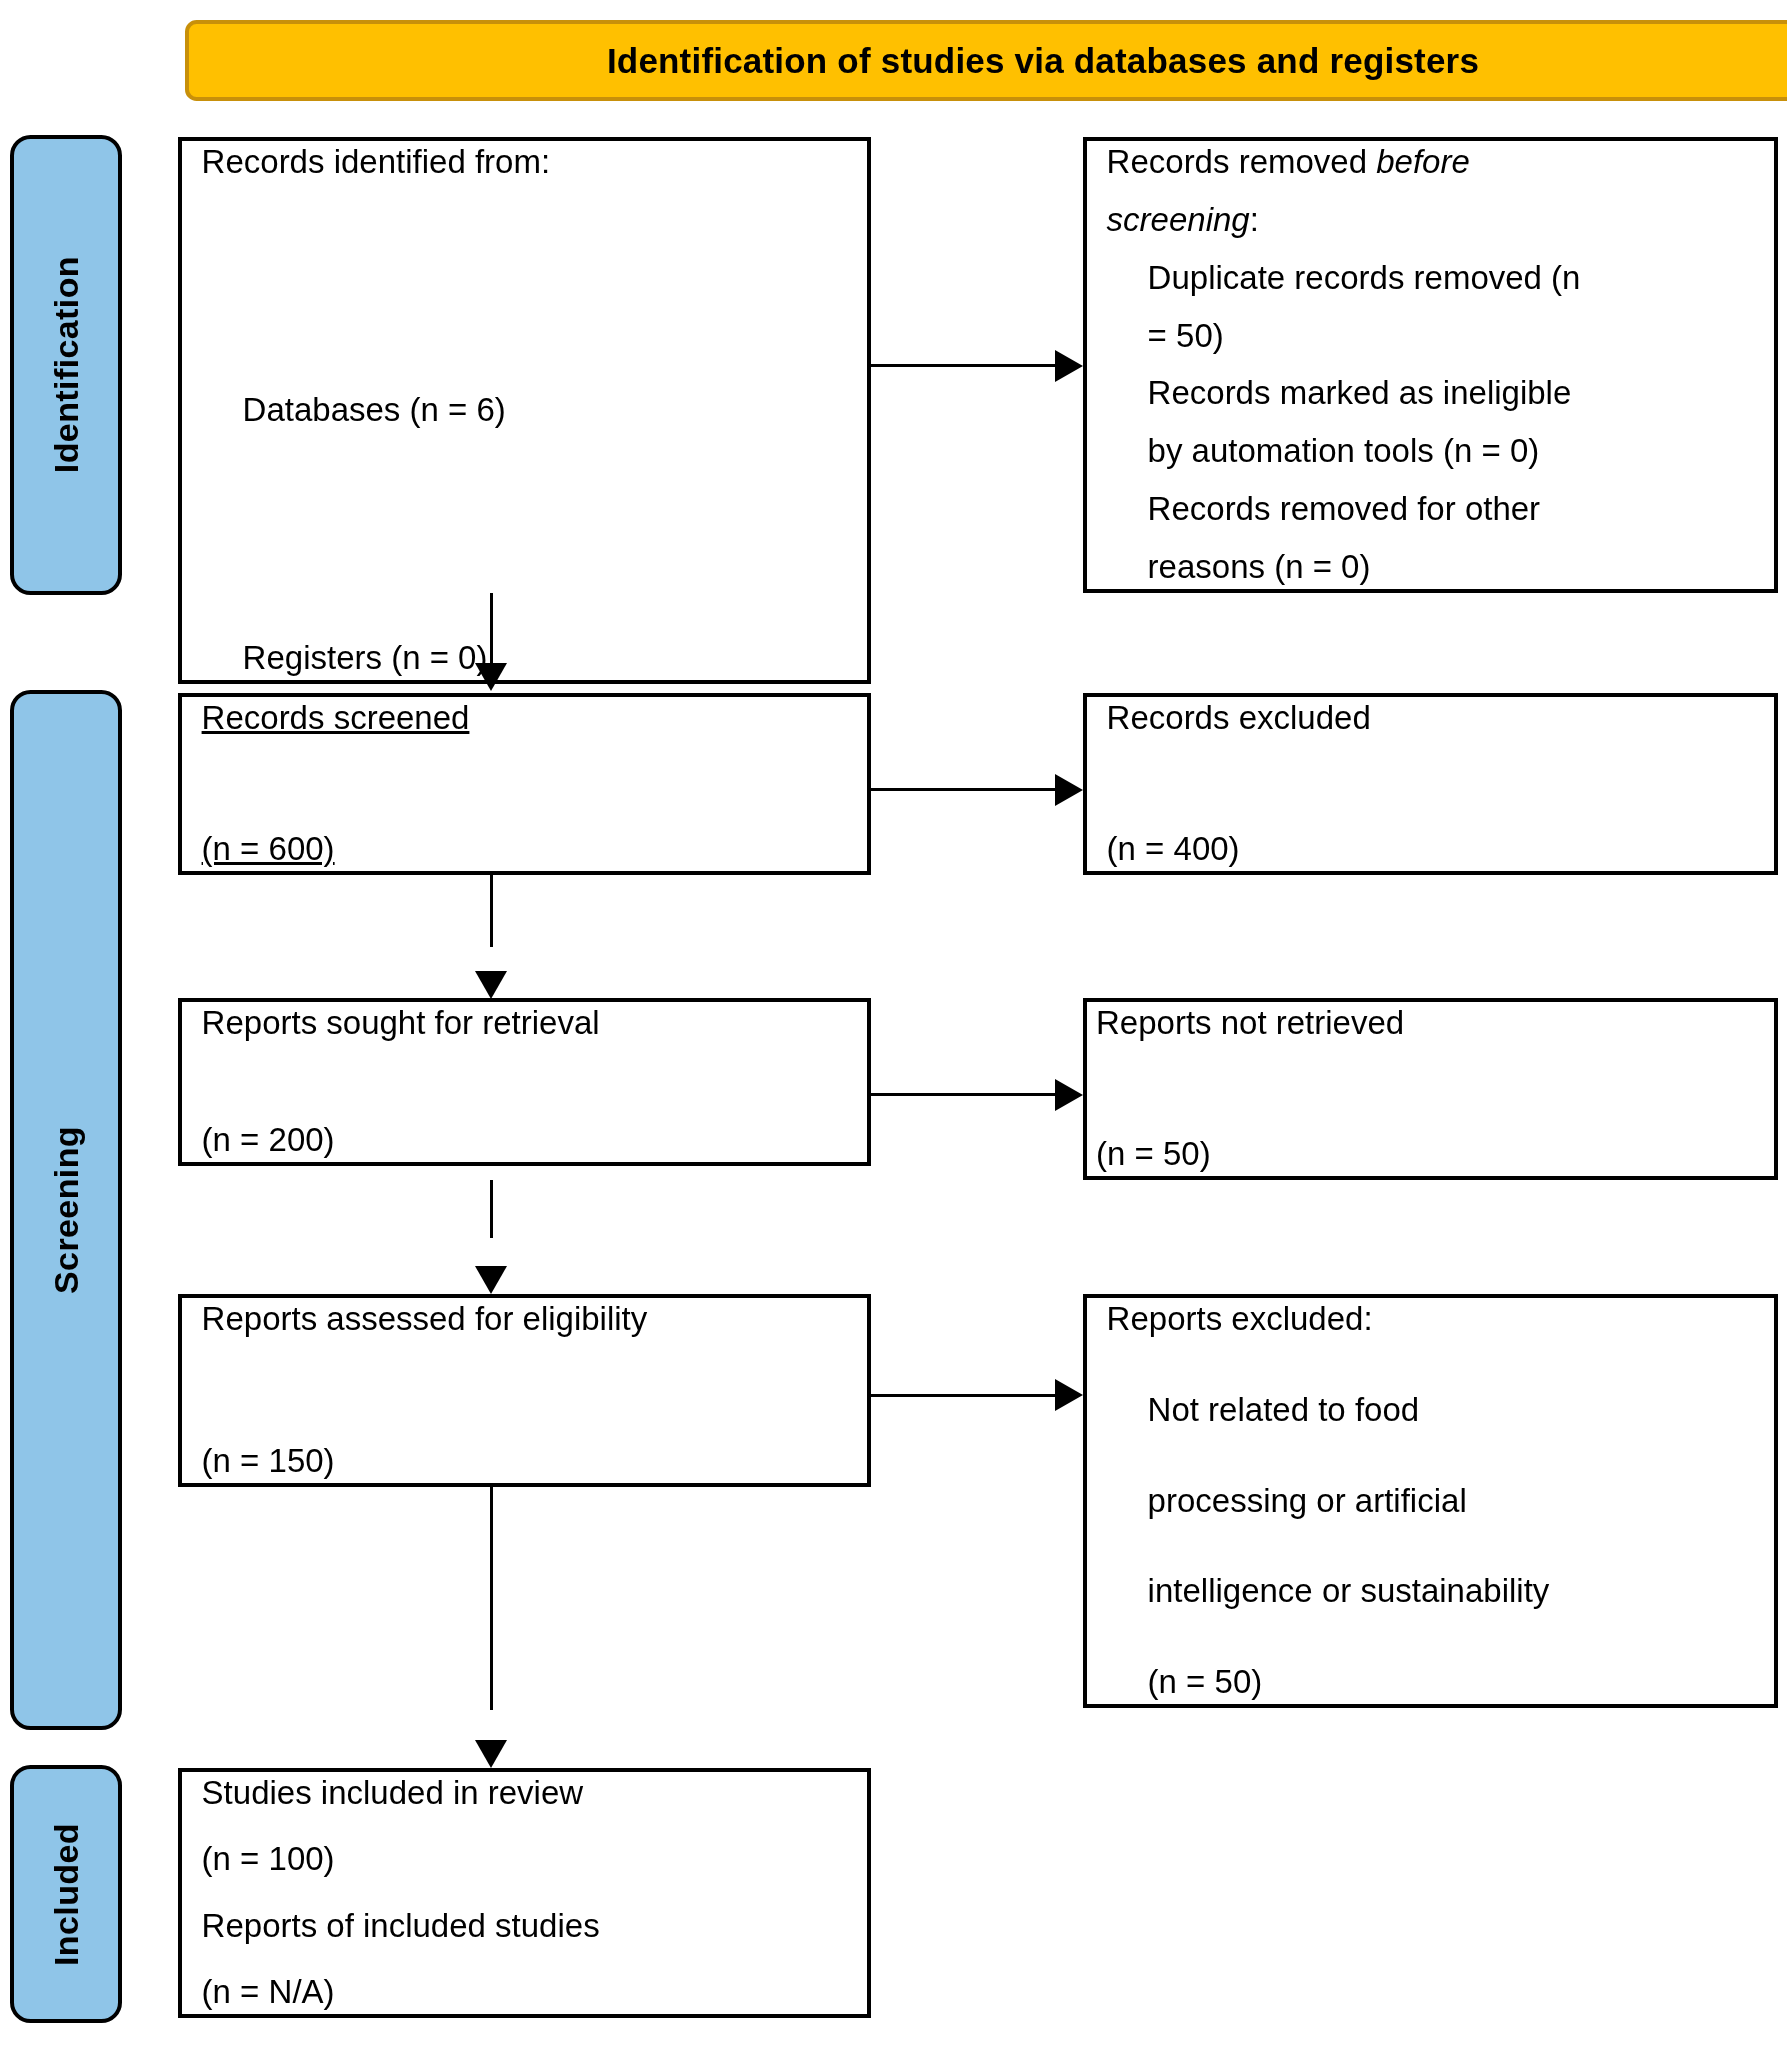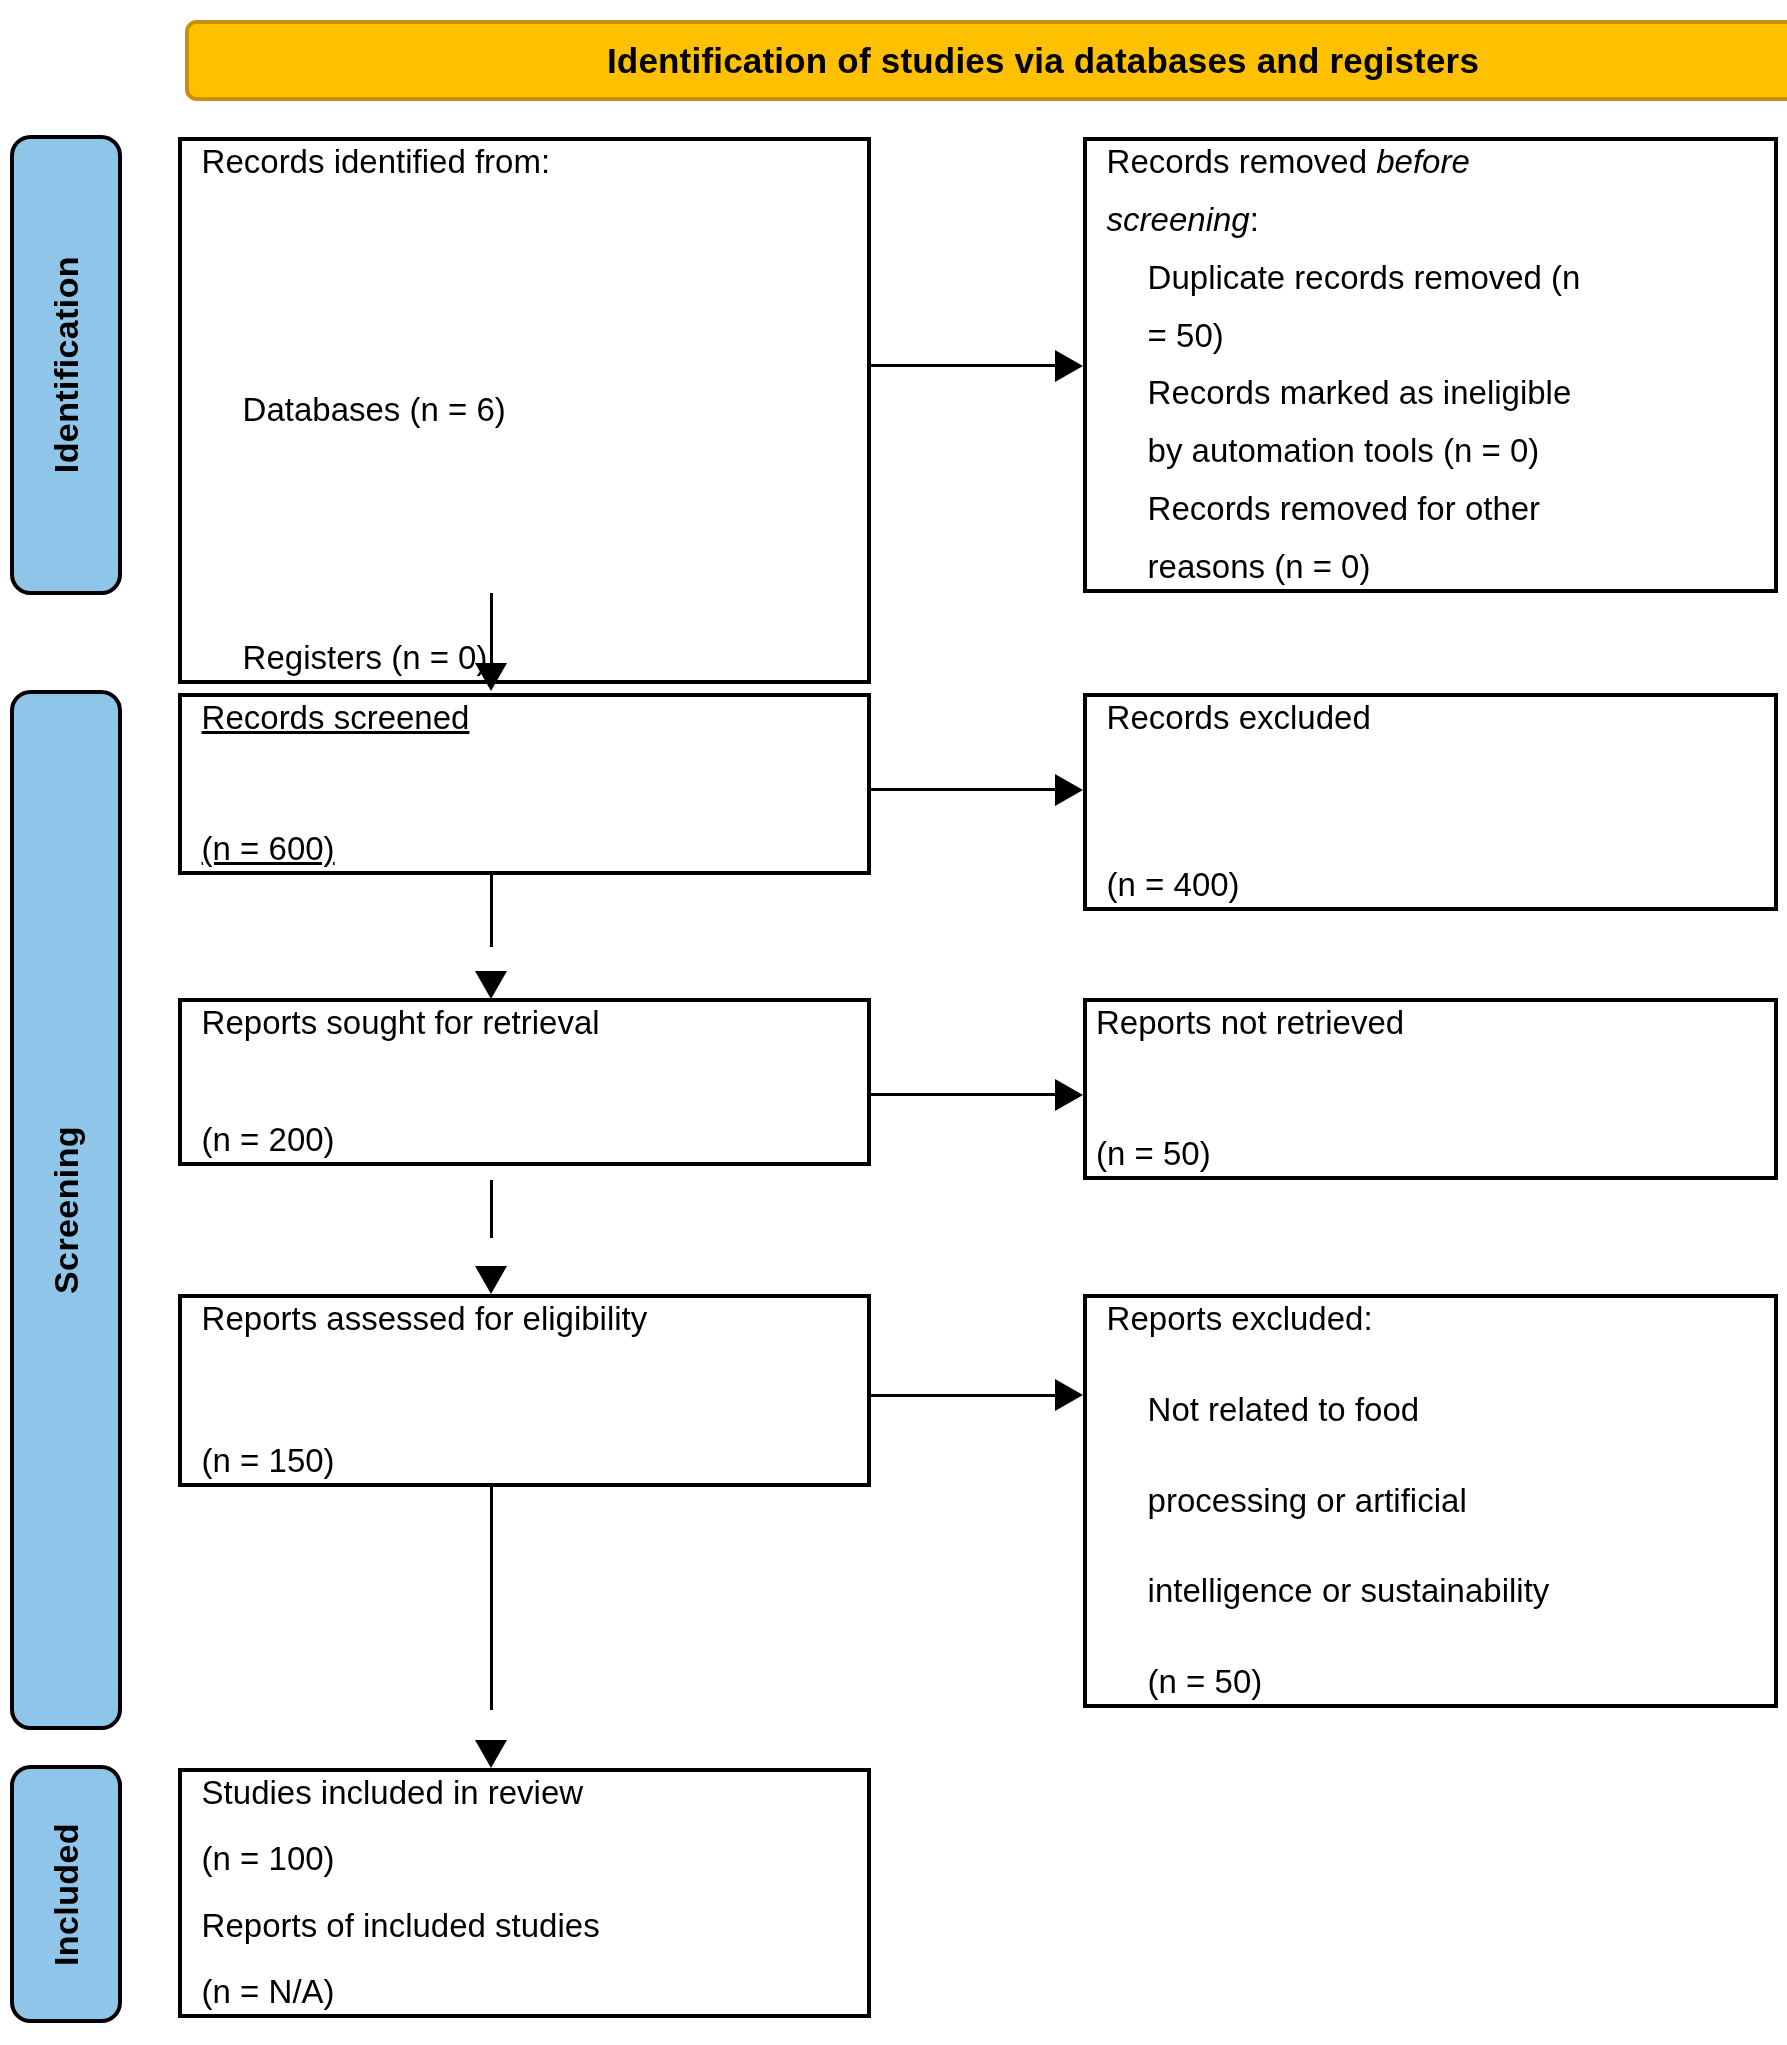--- a/index.html
+++ b/index.html
@@ -90,21 +90,21 @@
   .flow-box .line .em { font-style: italic; }
 
   
   .col-left  { left: 178px;  width: 693px; }
   .col-right { left: 1083px; width: 695px; }
 
   
   #box-identified      { top: 137px;  height: 547px; }
   #box-removed-before  { top: 137px;  height: 456px; }
   #box-screened        { top: 693px; height: 182px; text-decoration: underline;  }
-  #box-records-excl    { top: 693px; height: 218px;  }
+  #box-records-excl    { top: 693px; height: 182px;  }
   #box-sought          { top: 998px; height: 168px;  }
   #box-not-retrieved   { top: 998px; height: 182px; padding-left: 9px;  }
   #box-assessed        { top: 1294px; height: 193px;  }
   #box-reports-excl    { top: 1294px; height: 414px;  }
   #box-included        { top: 1768px; height: 250px;  }
 
   
   .conn {
     position: absolute;
     background: #000000;

